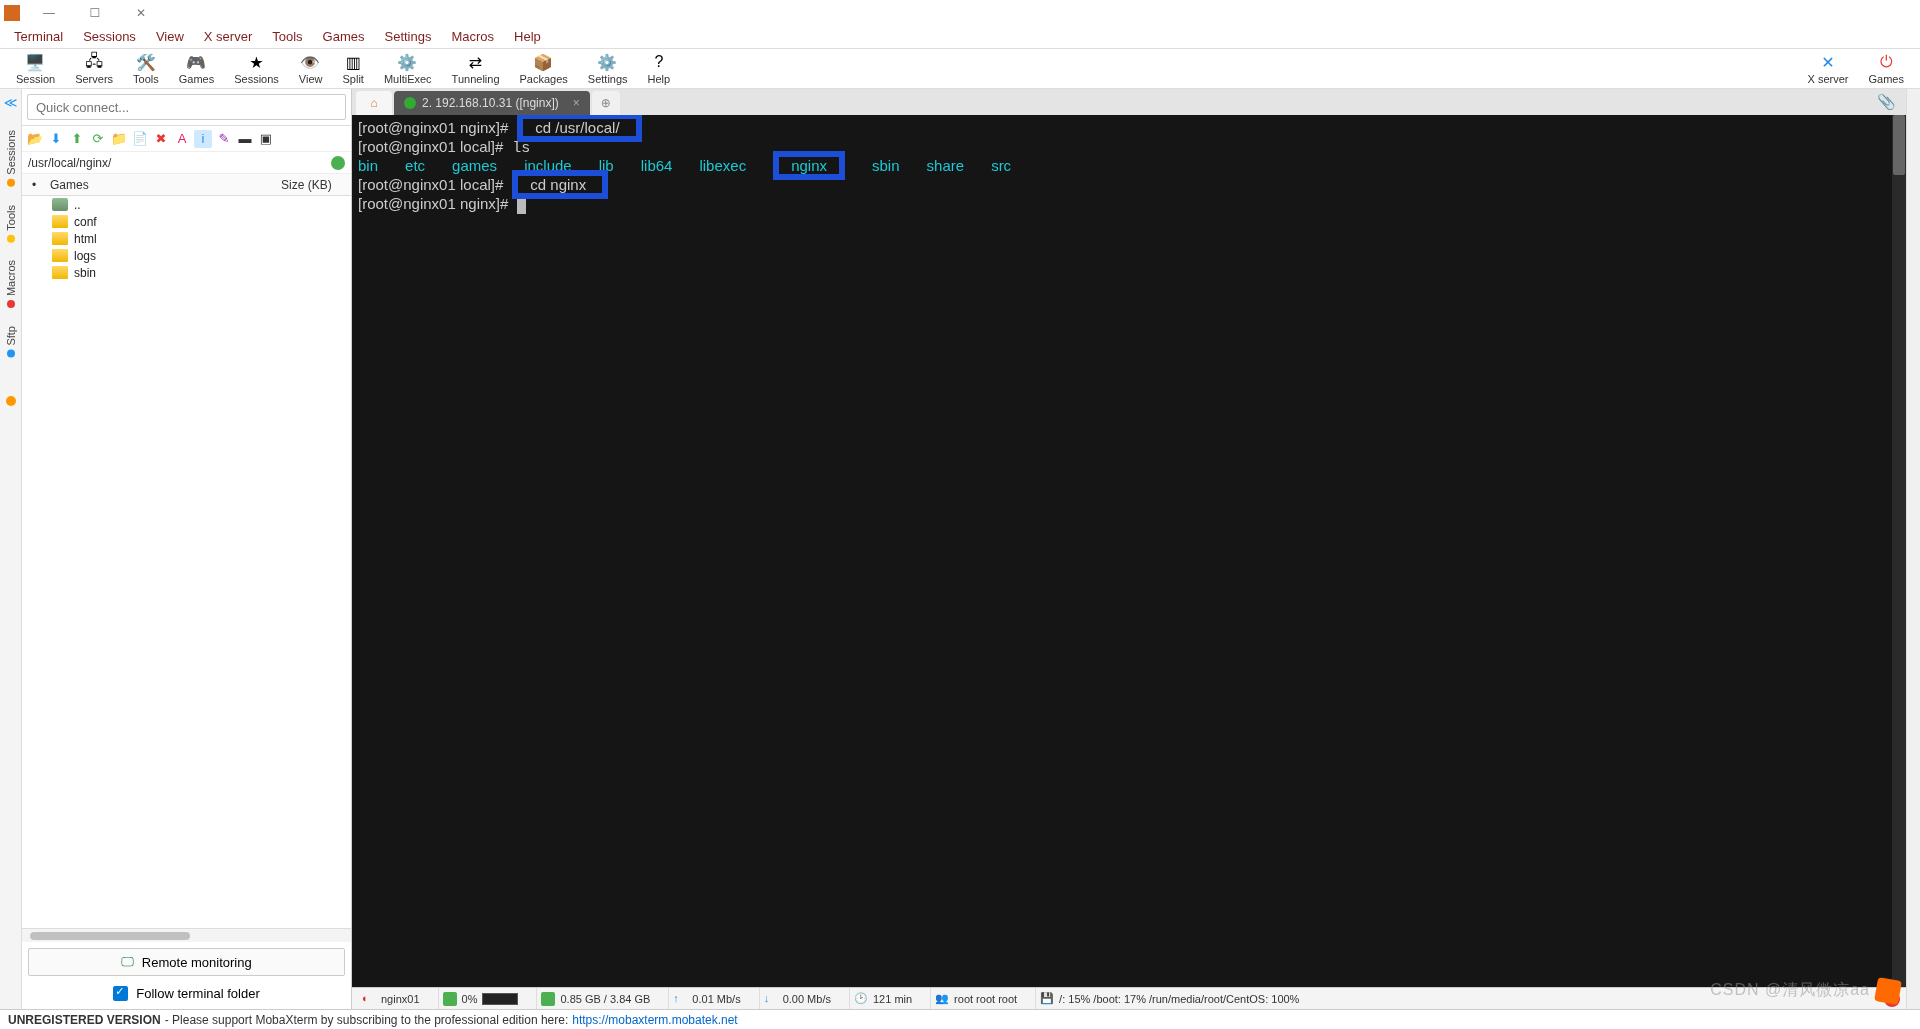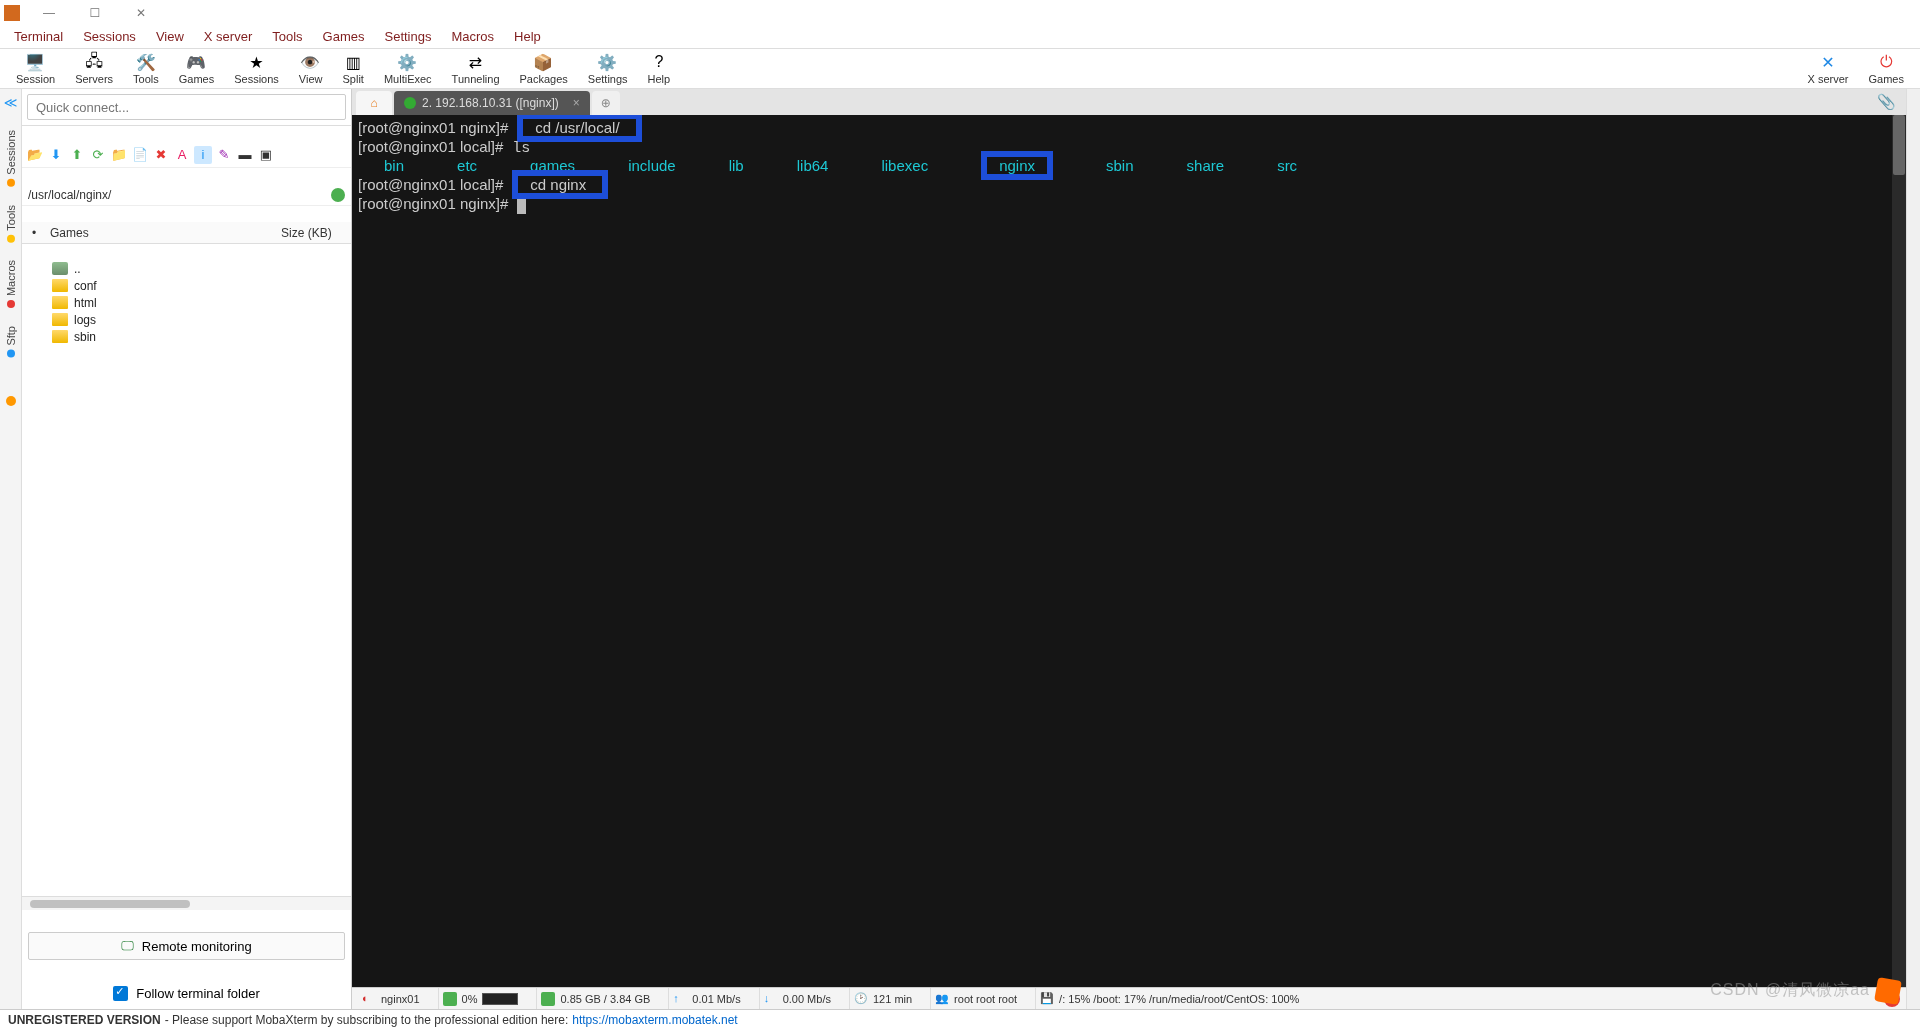--- a/index.html
+++ b/index.html
@@ -18,21 +18,21 @@
 .toolbar .tbtn .ico { width: 20px; height: 20px; display: flex; align-items: center; justify-content: center; font-size: 16px; }
 .toolbar .tbtn .lbl { font-size: 11px; color: #333; margin-top: 1px; }
 .toolbar .right { margin-left: auto; display: flex; }
 
 .body { display: flex; height: calc(100% - 25px - 24px - 40px - 20px); }
 
 .leftstrip { width: 22px; background: #f4f4f4; border-right: 1px solid #ddd; display: flex; flex-direction: column; align-items: center; padding-top: 6px; gap: 20px; }
 .leftstrip .vtab { writing-mode: vertical-rl; transform: rotate(180deg); font-size: 11px; color: #444; display: flex; align-items: center; gap: 4px; cursor: pointer; }
 .leftstrip .dot { width: 10px; height: 10px; border-radius: 50%; }
 
-.sidepanel { width: 330px; background: #fff; border-right: 1px solid #ccc; display: flex; flex-direction: column; gap: 16px; }
+.sidepanel { width: 330px; background: #fff; border-right: 1px solid #ccc; display: flex; flex-direction: column; }
 .quick { padding: 5px; border-bottom: 1px solid #ddd; }
 .quick input { width: 100%; height: 26px; padding: 0 8px; border: 1px solid #ccc; border-radius: 2px; font-size: 13px; }
 
 .ftoolbar { height: 26px; display: flex; align-items: center; padding: 0 4px; gap: 3px; border-bottom: 1px solid #eee; }
 .ftoolbar .fb { width: 18px; height: 18px; display: flex; align-items: center; justify-content: center; font-size: 13px; cursor: pointer; border-radius: 2px; }
 
 .pathbar { height: 22px; display: flex; align-items: center; padding: 0 6px; border-bottom: 1px solid #eee; }
 .pathbar .path { flex: 1; font-size: 12px; color: #333; }
 .pathbar .ok { width: 14px; height: 14px; border-radius: 50%; background: #4caf50; }
 
@@ -61,21 +61,21 @@
 .tab { height: 24px; display: flex; align-items: center; padding: 0 10px; font-size: 12px; border-radius: 4px 4px 0 0; margin-right: 2px; cursor: pointer; gap: 6px; }
 .tab.home { background: #f6f6f6; width: 36px; justify-content: center; }
 .tab.active { background: #555; color: #ddd; }
 .tab .tabico { width: 12px; height: 12px; border-radius: 50%; background: #3a3; }
 .tab .tclose { color: #aaa; margin-left: 8px; }
 .tab.plus { background: #f0f0f0; width: 28px; justify-content: center; color: #888; }
 .tabbar .attach { margin-left: auto; padding: 4px 10px; color: #2196f3; font-size: 15px; }
 
 .terminal { flex: 1; background: #151515; color: #ccc; font-family: "Consolas","Courier New",monospace; font-size: 15px; line-height: 17px; padding: 4px 6px; white-space: pre; overflow: hidden; position: relative; }
 .terminal .prompt { color: #ccc; }
-.terminal .cyan { color: #1ec8d4; margin-left: 26px; }
+.terminal .cyan { color: #1ec8d4; }
 .terminal .box { border: 6px solid #1d4ed8; padding: 0 12px; }
 .terminal .cursor { display: inline-block; width: 9px; height: 15px; background: #bbb; vertical-align: text-bottom; }
 
 .termscroll { position: absolute; right: 0; top: 0; width: 14px; height: 100%; background: #2a2a2a; }
 .termscroll .tthumb { position: absolute; top: 0; left: 1px; width: 12px; height: 60px; background: #666; border-radius: 2px; }
 
 .statusbar { height: 22px; background: #f4f4f4; border-top: 1px solid #ccc; display: flex; align-items: center; padding: 0 6px; gap: 14px; font-size: 11px; color: #333; }
 .statusbar .seg { display: flex; align-items: center; gap: 5px; padding: 0 4px; border-left: 1px solid #ddd; height: 100%; }
 .statusbar .seg:first-child { border-left: none; }
 .statusbar .sico { width: 14px; height: 14px; display: inline-block; }

